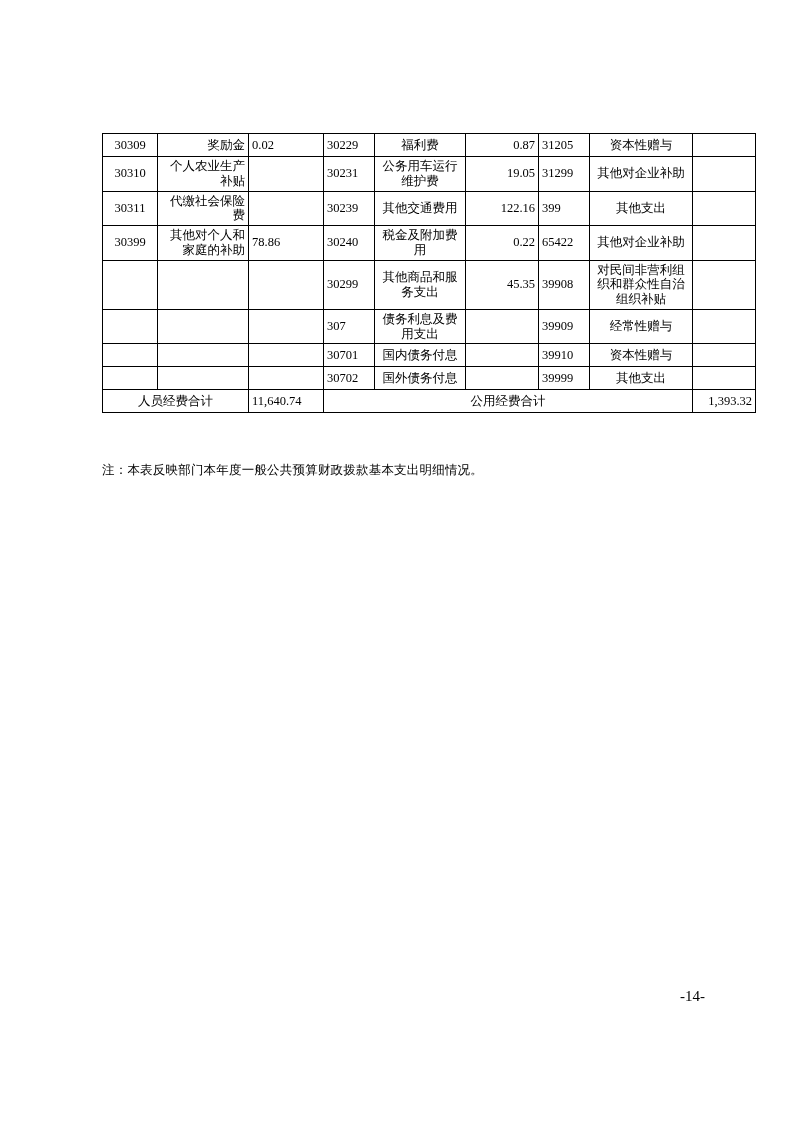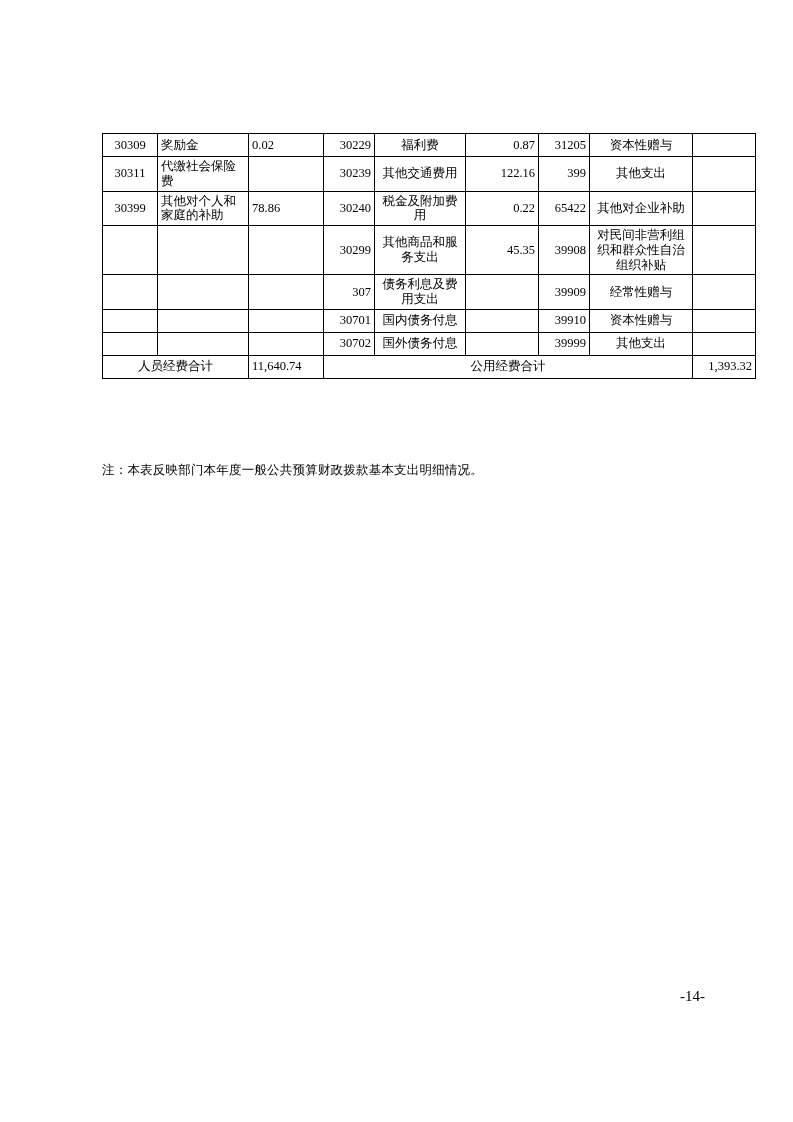--- a/index.html
+++ b/index.html
@@ -42,31 +42,31 @@
     height: 18px;
     word-break: break-all;
   }
   .c-code {
     width: 48px;
     text-align: center;
     font-family: "Liberation Serif", serif;
   }
   .c-name {
     width: 84px;
-    text-align: left;
+    text-align: right;
   }
   .c-num {
     width: 68px;
     font-family: "Liberation Serif", serif;
     white-space: nowrap;
   }
-  .c-code2 { width: 44px; text-align: right; }
+  .c-code2 { width: 44px; text-align: left; }
   .c-name2 { width: 84px; text-align: center; }
   .c-num2  { width: 66px; text-align: right; white-space: nowrap; }
-  .c-code3 { width: 44px; text-align: right; }
+  .c-code3 { width: 44px; text-align: left; }
   .c-name3 { width: 96px; text-align: center; }
   .c-num3  { width: 56px; text-align: right; white-space: nowrap; }
 
   td.empty { }
   .row-tall td { height: 34px; }
   .row-xtall td { height: 46px; }
 
   .total-label {
     text-align: center;
   }
@@ -104,20 +104,31 @@
           <td class="c-name">奖励金</td>
           <td class="c-num">0.02</td>
           <td class="c-code2">30229</td>
           <td class="c-name2">福利费</td>
           <td class="c-num2">0.87</td>
           <td class="c-code3">31205</td>
           <td class="c-name3">资本性赠与</td>
           <td class="c-num3"></td>
         </tr>
 
+        <tr class="row-tall">
+          <td class="c-code">30310</td>
+          <td class="c-name">个人农业生产补贴</td>
+          <td class="c-num"></td>
+          <td class="c-code2">30231</td>
+          <td class="c-name2">公务用车运行维护费</td>
+          <td class="c-num2">19.05</td>
+          <td class="c-code3">31299</td>
+          <td class="c-name3">其他对企业补助</td>
+          <td class="c-num3"></td>
+        </tr>
 
         <tr class="row-tall">
           <td class="c-code">30311</td>
           <td class="c-name">代缴社会保险费</td>
           <td class="c-num"></td>
           <td class="c-code2">30239</td>
           <td class="c-name2">其他交通费用</td>
           <td class="c-num2">122.16</td>
           <td class="c-code3">399</td>
           <td class="c-name3">其他支出</td>

